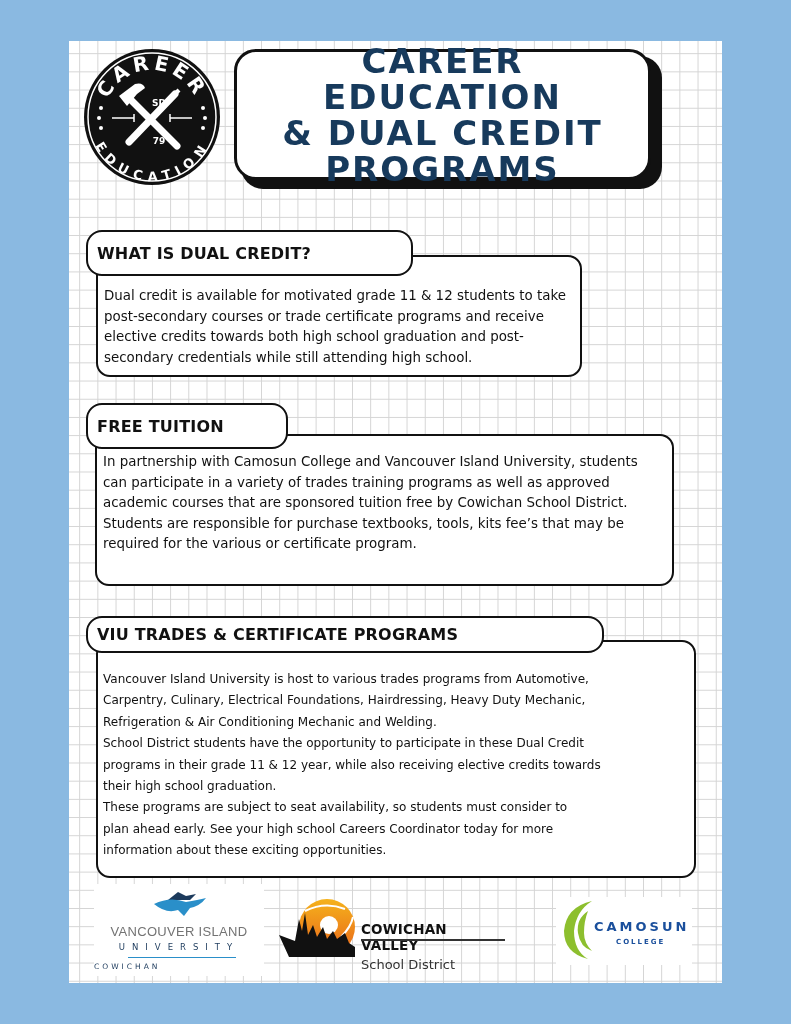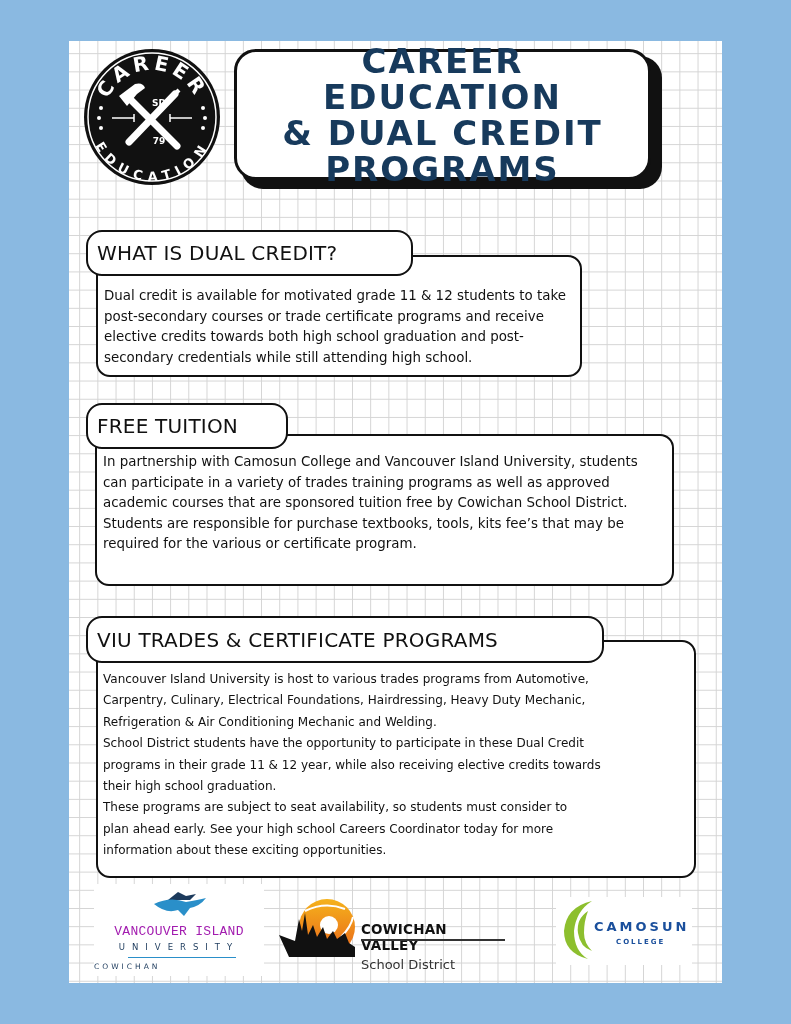--- a/index.html
+++ b/index.html
@@ -37,32 +37,32 @@
     text-align:center;
   }
   
   .sec-body {
     position:absolute; background:#fff; border:2.5px solid #111; border-radius:14px;
     box-sizing:border-box;
   }
   .sec-tab {
     position:absolute; background:#fff; border:2.5px solid #111; border-radius:16px;
     box-sizing:border-box; display:flex; align-items:center; padding-left:9px;
-    font-family:"DejaVu Sans", sans-serif; font-weight:normal; color:#111;
-    font-size:20px; letter-spacing:0.2px; z-index:2;
+    font-family:"DejaVu Sans", sans-serif; font-weight:bold; color:#111;
+    font-size:16px; letter-spacing:0.2px; z-index:2;
   }
   .sec-text {
     position:absolute; font-family:"DejaVu Sans", sans-serif; color:#111;
     font-size:13.4px; line-height:20.6px; z-index:3; white-space:nowrap;
   }
   .sec-text p { margin:0; }
   .sec-text b { font-weight:normal; }
   
   .logo { position:absolute; }
-  .viu-name { font-family:Liberation Mono, monospace; color:#a21caf; }
+  .viu-name { font-family:Liberation Sans, sans-serif; color:#737373; }
 </style>
 </head>
 <body>
 
 <div class="page"></div>
 
 <svg class="badge" viewBox="0 0 146 138">
   <defs>
     <path id="arcTop" d="M 25 70 A 48 48 0 0 1 121 70"></path>
     <path id="arcBot" d="M 20 70 A 53 53 0 0 0 126 70"></path>
@@ -115,21 +115,21 @@
 <div class="sec-tab" style="left:86px; top:403px; width:202px; height:46px;">FREE TUITION</div>
 <div class="sec-text" style="left:103px; top:452px;">
   <p>In partnership with Camosun College and Vancouver Island University, students</p>
   <p>can participate in a variety of trades training programs as well as approved</p>
   <p><span>academic courses that are sponsored</span> <b>tuition free</b><span> by Cowichan School District.</span></p>
   <p>Students are responsible for purchase textbooks, tools, kits fee’s that may be</p>
   <p>required for the various or certificate program.</p>
 </div>
 
 <div class="sec-body" style="left:96px; top:640px; width:600px; height:238px;"></div>
-<div class="sec-tab" style="left:86px; top:616px; width:518px; height:47px;">VIU TRADES &amp; CERTIFICATE PROGRAMS</div>
+<div class="sec-tab" style="left:86px; top:616px; width:518px; height:37px;">VIU TRADES &amp; CERTIFICATE PROGRAMS</div>
 <div class="sec-text" style="left:103px; top:669px; font-size:12px; line-height:21.4px;">
   <p>Vancouver Island University is host to various trades programs from Automotive,</p>
   <p>Carpentry, Culinary, Electrical Foundations, Hairdressing, Heavy Duty Mechanic,</p>
   <p>Refrigeration &amp; Air Conditioning Mechanic and Welding.</p>
   <p>School District students have the opportunity to participate in these Dual Credit</p>
   <p>programs in their grade 11 &amp; 12 year, while also receiving elective credits towards</p>
   <p>their high school graduation.</p>
   <p>These programs are subject to seat availability, so students must consider to</p>
   <p>plan ahead early. See your high school Careers Coordinator today for more</p>
   <p>information about these exciting opportunities.</p>

